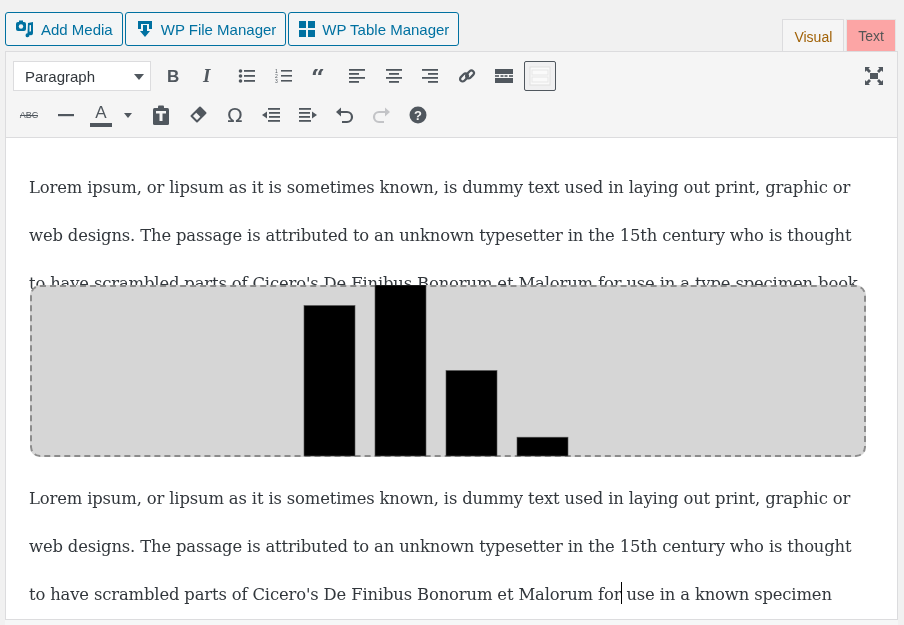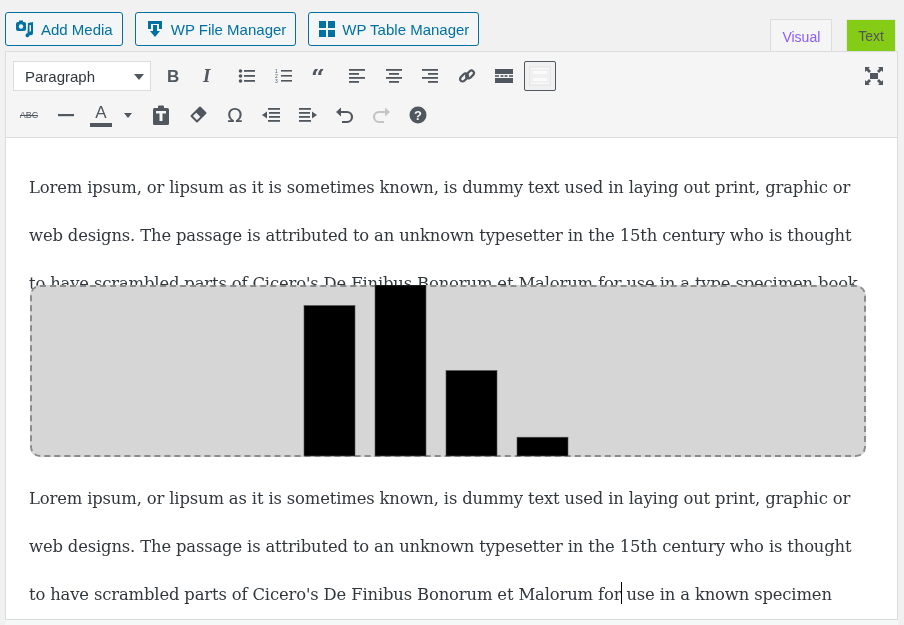--- a/index.html
+++ b/index.html
@@ -1,33 +1,33 @@
 <!DOCTYPE html>
 <html><head>
   <meta charset="utf-8">
   <style>
     * { box-sizing: border-box; margin: 0; padding: 0; }
     html, body { width: 904px; height: 625px; overflow: hidden; background: #f1f1f1; }
     body { position: relative; font-family: "Liberation Sans", sans-serif; color: #32373c; }
 
-    .media-buttons { position: absolute; top: 12px; left: 5px; display: flex; gap: 12px; }
+    .media-buttons { position: absolute; top: 12px; left: 5px; display: flex; gap: 2px; }
     .wp-btn {
       height: 34px; display: flex; align-items: center; gap: 6px;
       padding: 0 9px 0 9px; border: 1px solid #0071a1; border-radius: 3px;
       background: #f3f5f6; color: #0071a1; font-size: 15px; cursor: pointer;
     }
     .wp-btn svg { display: block; }
 
     .editor-tabs { position: absolute; top: 19px; right: 8px; display: flex; }
     .tab {
       height: 33px; padding: 0 11px; display: flex; align-items: center;
       font-size: 14px; color: #555; border: 1px solid #e5e5e5; border-bottom: none;
-      background: #84cc16; cursor: pointer;
-    }
-    .tab.active { background: #f5f5f5; color: #8b5cf6; border-color: #dcdcde; margin-right: 14px; height: 34px; }
+      background: #fca5a5; cursor: pointer;
+    }
+    .tab.active { background: #f5f5f5; color: #a16207; border-color: #dcdcde; margin-right: 2px; height: 34px; }
 
     .editor-frame {
       position: absolute; top: 51px; left: 5px; right: 6px; bottom: -10px;
       border: 1px solid #dcdcde; background: #fff;
     }
     .toolbar { background: #f5f5f5; border-bottom: 1px solid #dcdcde; height: 86px; position: relative; }
     .tb-row { position: absolute; left: 0; right: 0; height: 36px; text-align: right; }
     .tb-row.r1 { top: 5px; }
     .tb-row.r2 { top: 45px; }
     .tb-btn { position: absolute; width: 28px; height: 28px; display: flex; align-items: center; justify-content: center; cursor: pointer; }

